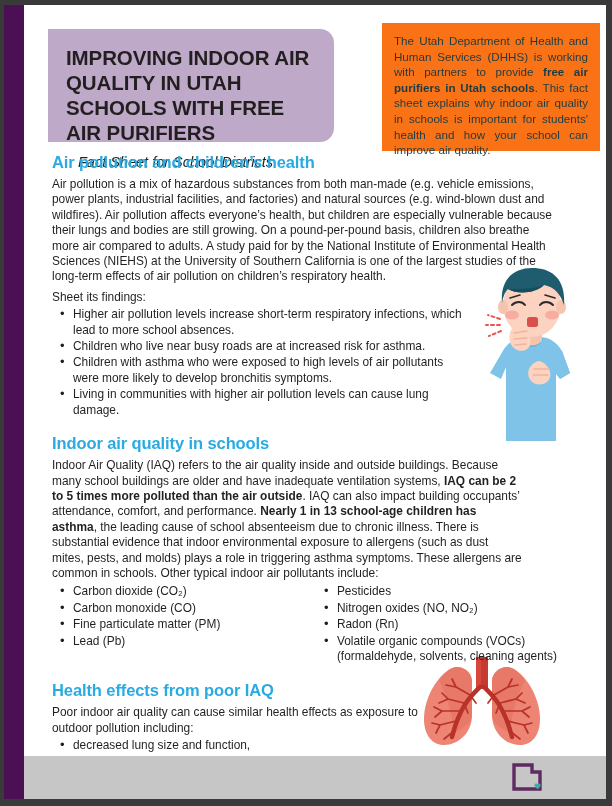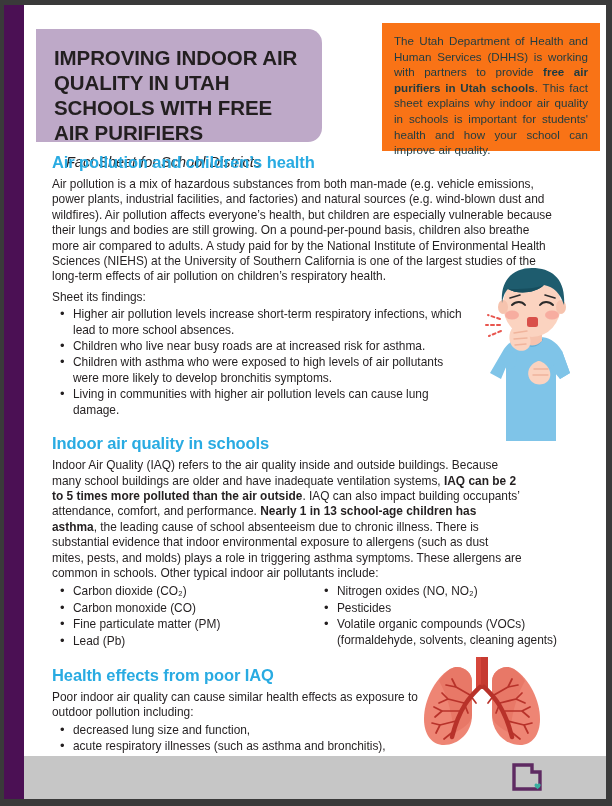--- a/index.html
+++ b/index.html
@@ -32,21 +32,21 @@
     position: absolute;
     left: 0;
     top: 0;
     width: 20px;
     height: 794px;
     background: #4B1054;
   }
   
   .title-box {
     position: absolute;
-    left: 32px;
+    left: 44px;
     top: 24px;
     width: 286px;
     height: 113px;
     background: #BEA9C8;
     border-radius: 0 14px 14px 0;
     box-sizing: border-box;
     padding: 16px 18px 0 18px;
   }
   .title-main {
     margin: 0;
@@ -312,22 +312,23 @@
         <h2 class="section-head">Indoor air quality in schools</h2>
         <p class="body" style="width:470px;"><span>Indoor Air Quality (IAQ) refers to the air quality inside and outside buildings. Because many school buildings are older and have inadequate ventilation systems, </span><b>IAQ can be 2 to 5 times more polluted than the air outside</b><span>. IAQ can also impact building occupants’ attendance, comfort, and performance. </span><b>Nearly 1 in 13 school-age children has asthma</b><span>, the leading cause of school absenteeism due to chronic illness. There is substantial evidence that indoor environmental exposure to allergens (such as dust mites, pests, and molds) plays a role in triggering asthma symptoms. These allergens are common in schools. Other typical indoor air pollutants include:</span></p>
         <div class="two-col">
           <ul class="bullets col-a">
             <li>Carbon dioxide (CO₂)</li>
             <li>Carbon monoxide (CO)</li>
             <li>Fine particulate matter (PM)</li>
             <li>Lead (Pb)</li>
           </ul>
           <ul class="bullets col-b">
+            <li>Pesticides</li>
             <li>Nitrogen oxides (NO, NO₂)</li>
-            <li>Pesticides</li>
+            <li>Radon (Rn)</li>
             <li>Volatile organic compounds (VOCs) (formaldehyde, solvents, cleaning agents)</li>
           </ul>
         </div>
       </section>
 
       <section class="sec-health">
         <h2 class="section-head">Health effects from poor IAQ</h2>
         <p class="body w-short">Poor indoor air quality can cause similar health effects as exposure to outdoor pollution including:</p>
         <ul class="bullets w-short">
           <li>decreased lung size and function,</li>

